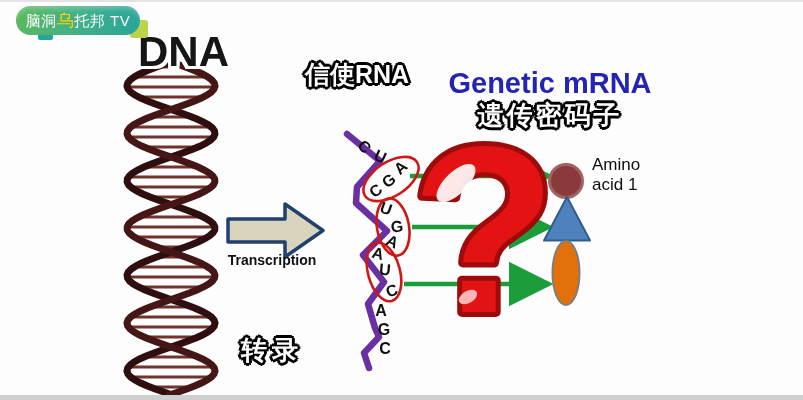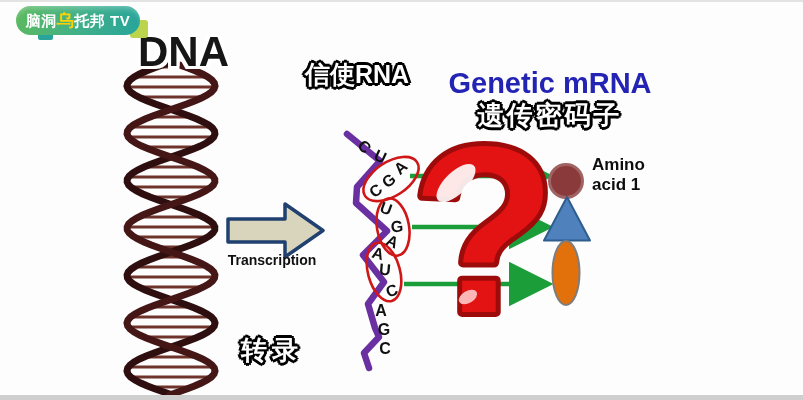--- a/index.html
+++ b/index.html
@@ -11,32 +11,32 @@
   
   .ow{color:#fff;text-shadow:-2px -2px 0 #000,0 -3px 0 #000,2px -2px 0 #000,-3px 0 0 #000,3px 0 0 #000,-2px 2px 0 #000,0 3px 0 #000,2px 2px 0 #000,-2px 0 0 #000,2px 0 0 #000,0 2px 0 #000,0 -2px 0 #000;text-align:center;}
   
   .ob{color:#161616;text-shadow:-3px -3px 0 #fff,0 -3px 0 #fff,3px -3px 0 #fff,-3px 0 0 #fff,3px 0 0 #fff,-3px 3px 0 #fff,0 3px 0 #fff,3px 3px 0 #fff;}
   
   .or{color:#dc0f0f;text-shadow:-1px -1px 0 #000,1px -1px 0 #000,-1px 1px 0 #000,1px 1px 0 #000,0 -1px 0 #000,0 1px 0 #000,-1px 0 0 #000,1px 0 0 #000;}
   #watermark{left:16px;top:6px;width:124px;height:29px;border-radius:15px;
     background:linear-gradient(100deg,#5cb95e 0%,#43b187 48%,#27a49b 100%);
     display:flex;align-items:center;justify-content:center;z-index:6;
     box-shadow:inset 0 6px 6px -4px rgba(255,255,255,.35);}
-  #watermark .wm-text{color:#fff;font-weight:bold;font-size:15px;letter-spacing:.5px;white-space:nowrap;text-align:center;}
+  #watermark .wm-text{color:#fff;font-weight:normal;font-size:15px;letter-spacing:.5px;white-space:nowrap;text-align:center;}
   #watermark .hl{color:#ffd200;font-size:17px;}
   .wm-deco-teal{left:38px;top:32px;width:15px;height:8px;background:#2aa39b;border-radius:2px;z-index:5;}
   .wm-deco-lime{left:130px;top:20px;width:18px;height:18px;background:#bcd44d;border-radius:3px;z-index:5;}
   #dna-label{left:138px;top:28px;width:90px;font-size:42px;z-index:4;}
   #mrna-zh{left:293px;top:58px;width:128px;font-size:25px;z-index:4;}
   #mrna-en{left:293px;top:87px;width:128px;font-size:22px;z-index:4;}
   #gc-en{left:446px;top:67px;width:208px;font-size:29px;color:#2424b4;z-index:4;}
   #gc-zh{left:446px;top:98px;width:208px;font-size:26px;letter-spacing:3px;z-index:4;}
   #tr-en{left:188px;top:252px;width:168px;font-size:14px;color:#111;z-index:4;}
   #tr-zh{left:188px;top:285px;width:168px;font-size:26px;letter-spacing:5px;z-index:4;margin-top:48px;}
-  .amino-label{font-size:17px;font-weight:bold;color:#0d0d0d;line-height:20px;z-index:4;}
+  .amino-label{font-size:17px;font-weight:normal;color:#0d0d0d;line-height:20px;z-index:4;}
   #aa1{left:592px;top:155px;}
   #aa2{left:594px;top:210px;}
   #aa3{left:585px;top:260px;}
   #art{left:0;top:0;width:803px;height:400px;z-index:2;}
   .edge-top{left:0;top:0;width:803px;height:2px;background:#e3e3e3;z-index:7;}
   .edge-bottom{left:0;top:395px;width:803px;height:5px;background:#cfcfcf;z-index:7;}
   .mletter{font-weight:bold;font-size:16px;fill:#101010;}
 </style>
 </head>
 <body>

